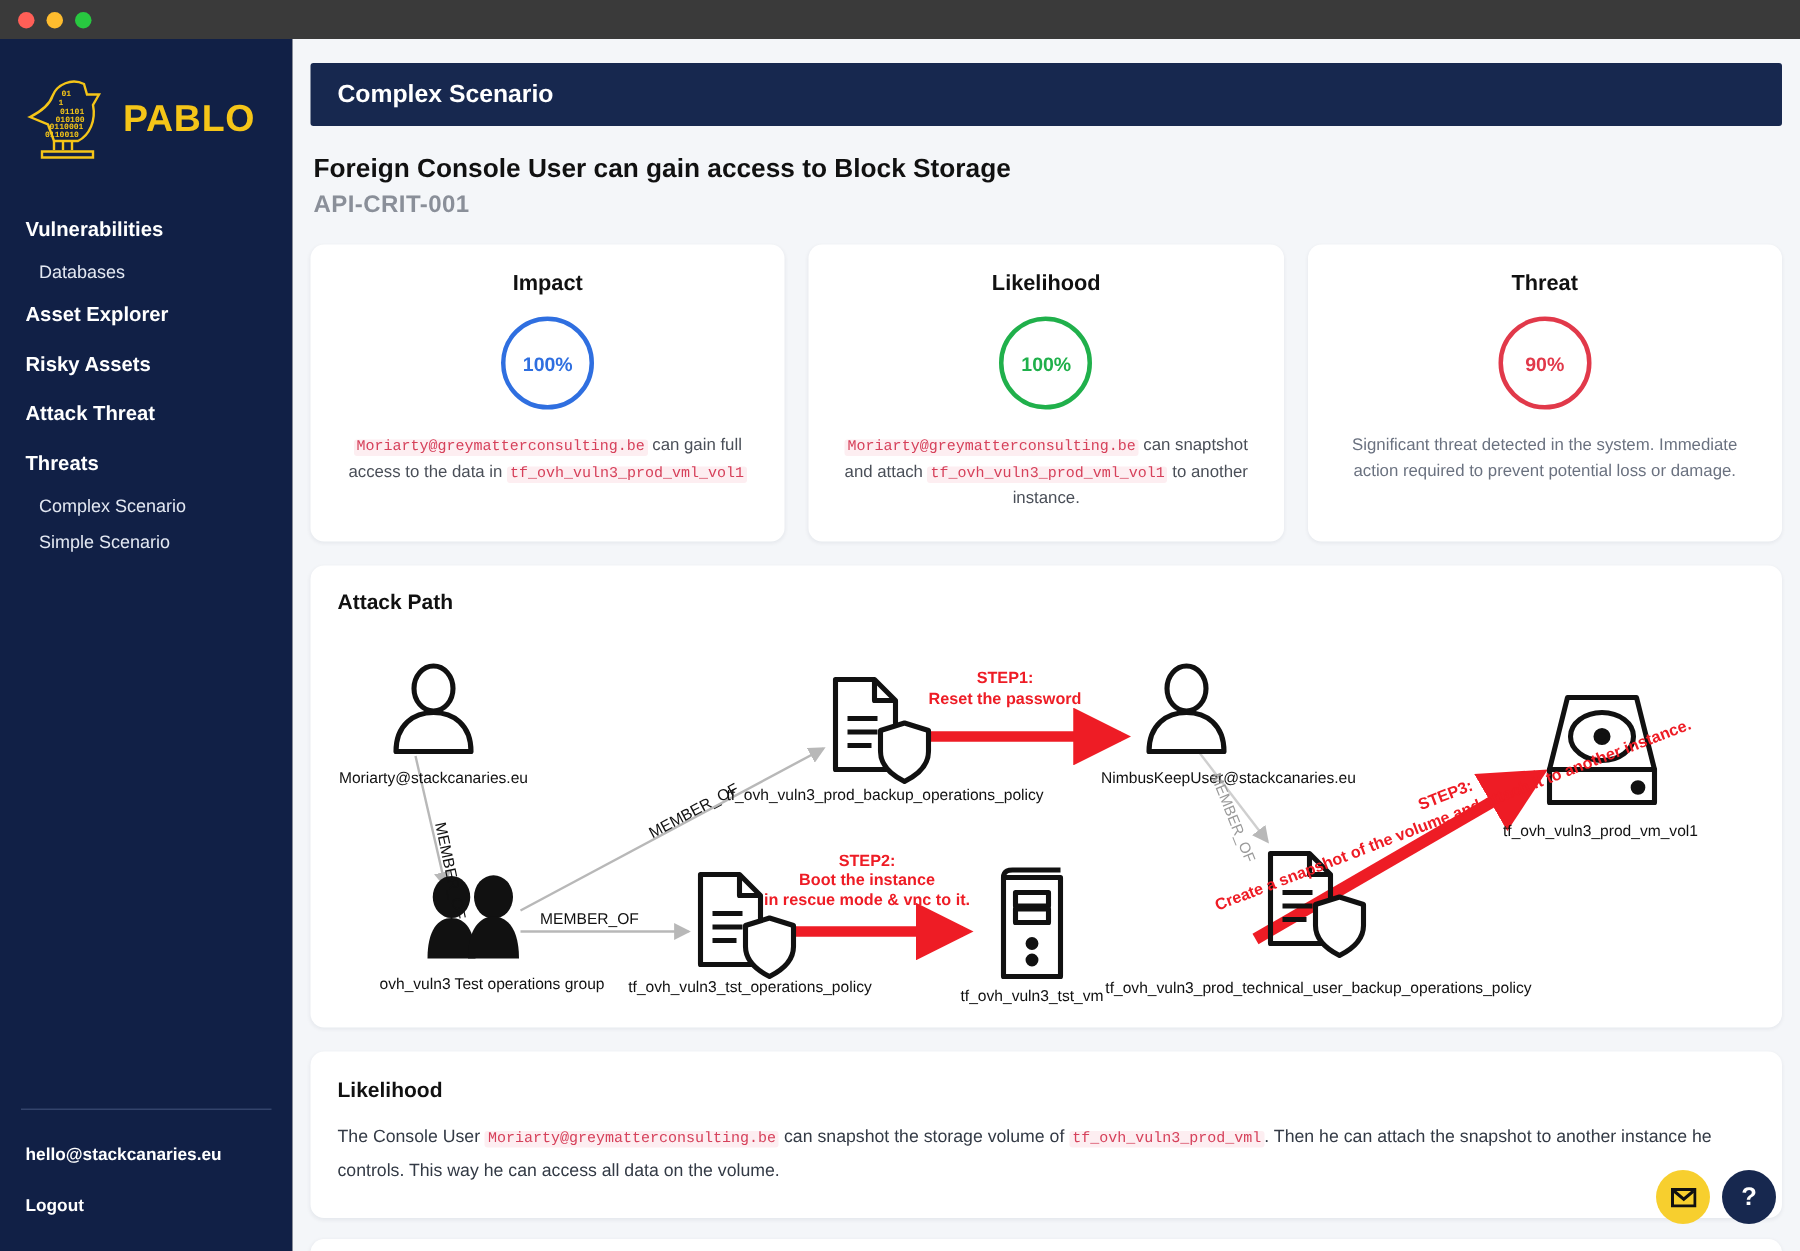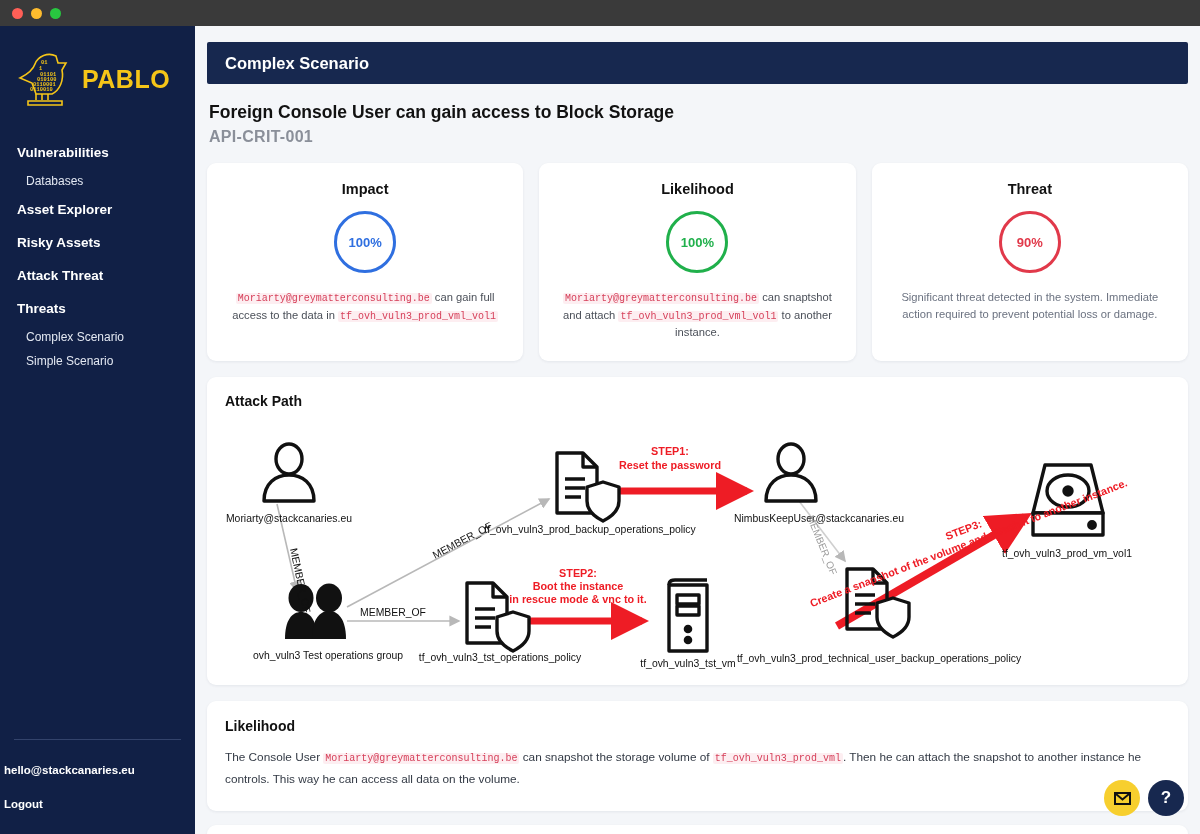--- a/index.html
+++ b/index.html
@@ -30,21 +30,21 @@
   .nav-item {
     font-size:13.5px; font-weight:bold; color:#ffffff;
     padding:9px 0 9px 17px; cursor:pointer;
   }
   .nav-sub {
     font-size:12px; font-weight:normal; color:#e3e8f2;
     padding:5px 0 5px 26px; cursor:pointer;
   }
   .sidebar-footer { padding:0 0 18px 0; }
   .sf-divider { height:1px; background:#33436b; margin:0 14px 18px 14px; }
-  .sf-item { font-size:11.5px; font-weight:bold; color:#fff; padding:6px 0 6px 4px; cursor:pointer; }
+  .sf-item { font-size:11.5px; font-weight:bold; color:#fff; padding:6px 0 6px 17px; cursor:pointer; }
   .sf-item.mail { padding-bottom:16px; }
 
   
   .main { flex:1; background:#f4f6f9; overflow:hidden; position:relative; padding:0 12px; }
   .page-head { background:#17284f; color:#fff; margin:16px 0 0 0; height:42px;
                display:flex; align-items:center; padding-left:18px; border-radius:2px; }
   .page-head-title { font-size:16.5px; font-weight:bold; }
   .h-title { font-size:17.5px; font-weight:bold; color:#111; margin:18px 0 0 2px; }
   .h-sub { font-size:16px; font-weight:bold; color:#8a8f99; margin:5px 0 0 2px; letter-spacing:.3px; }
 

